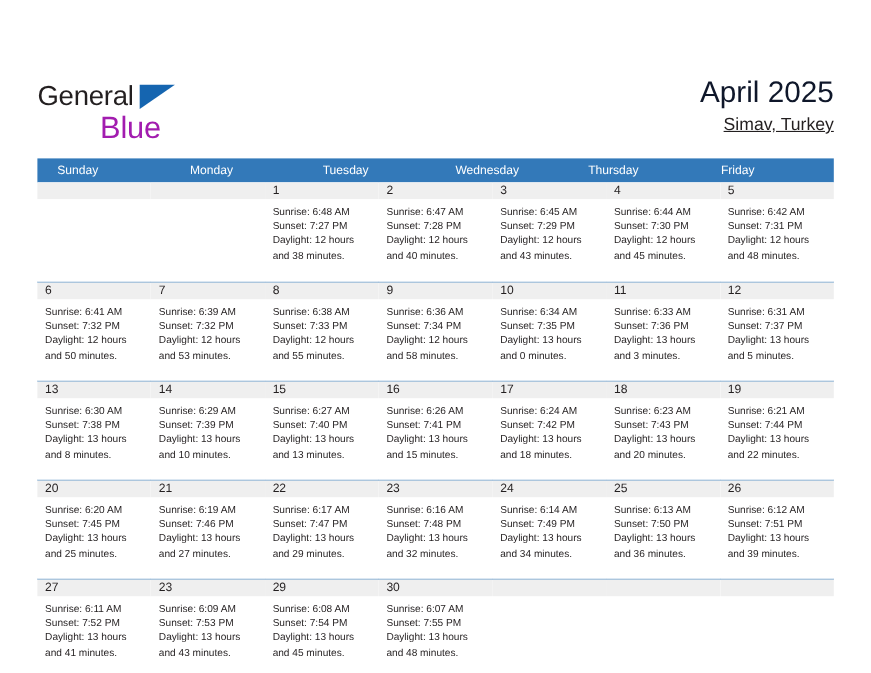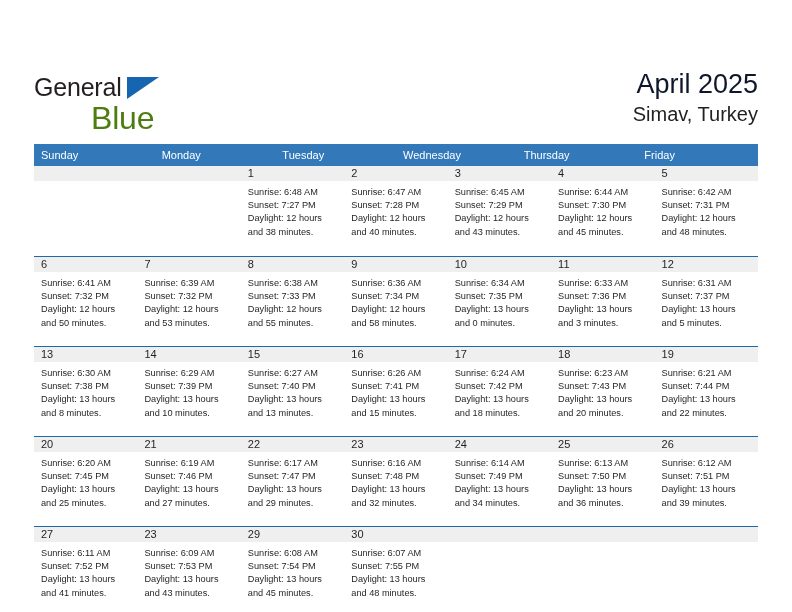--- a/index.html
+++ b/index.html
@@ -56,64 +56,65 @@
     top: 5px;
     width: 0;
     height: 0;
     border-left: 32px solid #1565b0;
     border-bottom: 22px solid transparent;
   }
   .brand-blue {
     position: absolute;
     left: 57px;
     top: 28px;
-    font-size: 32px;
-    color: #4d7c0f;
+    font-size: 28px;
+    color: #a21caf;
     letter-spacing: -0.2px;
   }
 
   .title-block {
     position: absolute;
     right: 0;
     top: 0;
     text-align: right;
   }
   .cal-title {
     font-size: 27px;
     color: #0f172a;
     line-height: 33px;
     white-space: nowrap;
   }
   .cal-subtitle {
-    font-size: 20px;
+    font-size: 16px;
     color: #231f20;
     line-height: 22px;
     margin-top: 2px;
     white-space: nowrap;
+    text-decoration: underline;
   }
 
   
   .calendar {
     position: absolute;
     left: 34px;
     top: 104px;
     width: 724px;
   }
 
   .dow-row {
     display: flex;
     background: #3379b9;
     height: 22px;
   }
   .dow-cell {
     flex: 1 1 0;
     color: #ffffff;
     font-size: 11px;
     line-height: 22px;
-    padding-left: 7px;
+    padding-left: 18px;
     box-sizing: border-box;
     white-space: nowrap;
   }
 
   .week-row {
     display: flex;
     border-top: 1.6px solid #1d69ad;
     height: 90px;
     box-sizing: border-box;
     background: #ffffff;

